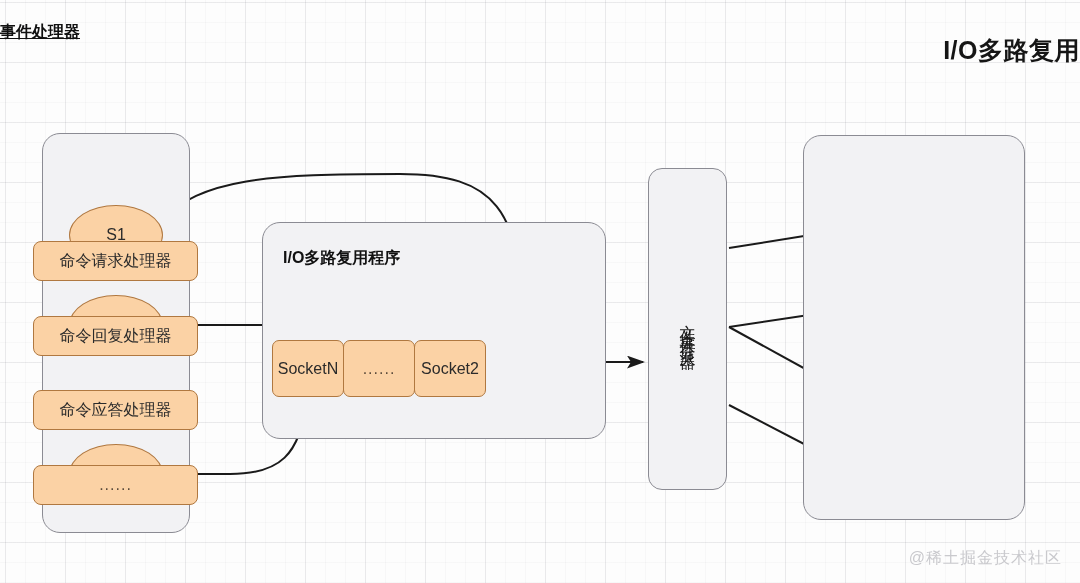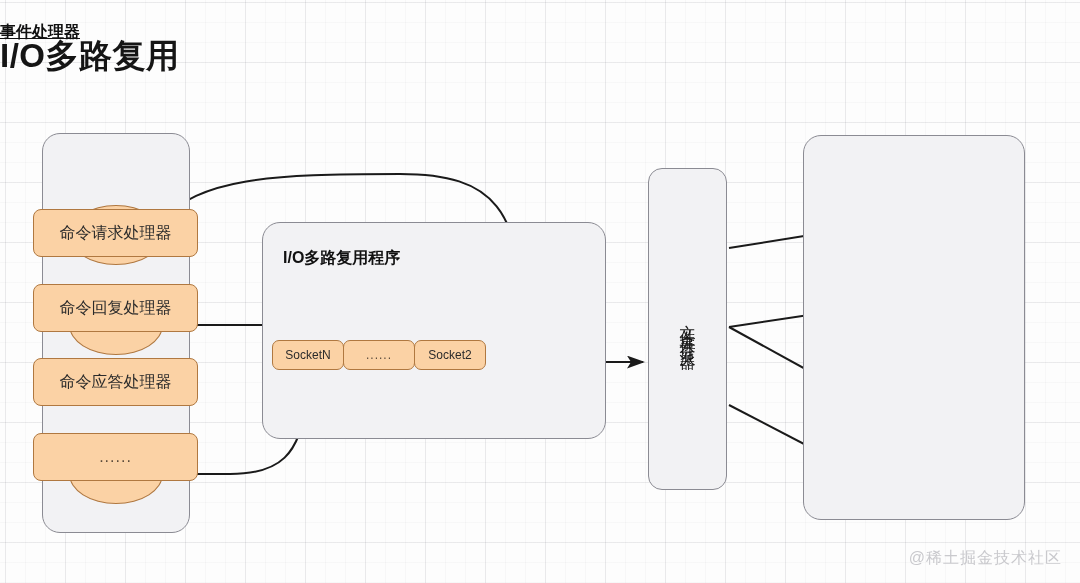--- a/index.html
+++ b/index.html
@@ -27,22 +27,22 @@
     background-size: 60px 60px, 60px 60px, 20px 20px, 20px 20px;
     background-position: 5px 2px, 5px 2px, 5px 2px, 5px 2px;
   }
 
   
   #title {
     position: absolute;
     left: 0;
     top: 34px;
     width: 1080px;
-    text-align: left;
-    font-size: 33px;
+    text-align: right;
+    font-size: 25px;
     font-weight: bold;
     color: #151515;
     letter-spacing: 0.5px;
   }
 
   
   .panel {
     position: absolute;
     background: #f2f2f4;
     border: 1.6px solid #8b8b93;
@@ -109,29 +109,29 @@
     left: 283px;
     top: 248px;
   }
   #socket-queue {
     position: absolute;
     left: 272px;
     top: 340px;
     display: flex;
   }
   .queue-cell {
-    height: 30px;
+    height: 57px;
     background: #fbd2a5;
     border: 1.6px solid #b07840;
     border-radius: 7px;
     box-sizing: border-box;
     display: flex;
     align-items: center;
     justify-content: center;
-    font-size: 12px;
+    font-size: 16px;
     color: #2b2b2b;
     margin-right: -1px;
     white-space: nowrap;
   }
   .queue-cell.w-n  { width: 72px; }
   .queue-cell.w-d  { width: 72px; letter-spacing: 1px; color: #5a4a3a; }
   .queue-cell.w-2  { width: 72px; }
   .queue-cell.w-1  { width: 72px; }
 
   
@@ -164,31 +164,32 @@
   #handler-panel-title {
     left: 0;
     top: 22px;
     width: 222px;
     text-decoration: underline;
   }
   .handler-box {
     position: absolute;
     left: 33px;
     width: 165px;
-    height: 48px;
+    height: 40px;
     background: #fbd2a5;
     border: 1.6px solid #b07840;
     border-radius: 8px;
     box-sizing: border-box;
     display: flex;
     align-items: center;
     justify-content: center;
     font-size: 16px;
     color: #2b2b2b;
     white-space: nowrap;
+    margin-top: 32px;
   }
   #handler-0 { top: 209px; }
   #handler-1 { top: 284px; border-radius: 8px; }
   #handler-2 { top: 358px; }
   #handler-3 { top: 433px; letter-spacing: 1px; color: #5a4a3a; }
 
   
   #arrows {
     position: absolute;
     left: 0;

